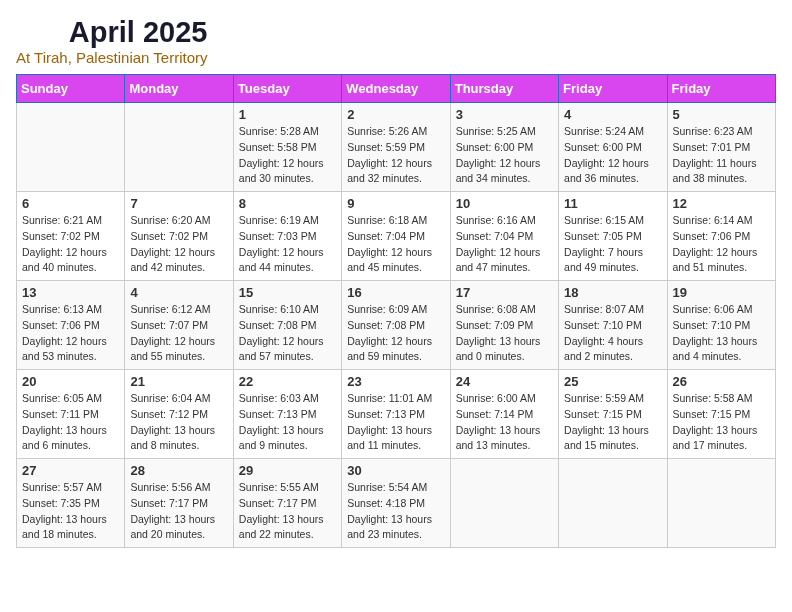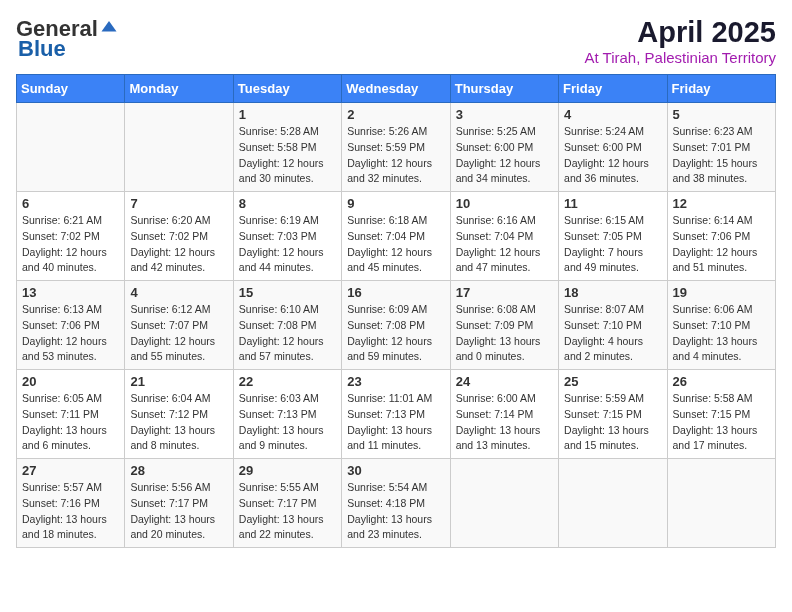--- a/index.html
+++ b/index.html
@@ -38,29 +38,29 @@
     .title-block {
       text-align: right;
     }
     .calendar-title {
       font-size: 29px;
       font-weight: bold;
       color: #1a1a2e;
     }
     .calendar-subtitle {
       font-size: 15px;
-      color: #a21caf;
+      color: #a16207;
     }
     table {
       width: 100%;
       border-collapse: collapse;
       table-layout: fixed;
     }
     thead tr {
-      background-color: #3b82f6;
+      background-color: #d946ef;
       color: #fff;
     }
     thead th {
       padding: 6px 4px;
       font-size: 13px;
       font-weight: bold;
       text-align: left;
       border: 1px solid #2a6abf;
     }
     tbody tr {
@@ -84,29 +84,20 @@
       margin-bottom: 2px;
     }
     .cell-info {
       line-height: 1.5;
     }
   </style>
 </head>
 <body>
 
 <div class="header">
-  <div class="logo">
-    <div class="logo-text">
-      <span class="logo-general">General</span>
-      <svg class="logo-icon" viewBox="0 0 24 24">
-        <polygon points="2,18 12,4 22,18" fill="#2a6abf"></polygon>
-      </svg>
-    </div>
-    <span class="logo-blue" style="font-size:22px;font-weight:bold;margin-top:-6px;margin-left:2px;">Blue</span>
-  </div>
   <div class="title-block">
     <div class="calendar-title">April 2025</div>
     <div class="calendar-subtitle">At Tirah, Palestinian Territory</div>
   </div>
 </div>
 
 <table>
   <thead>
     <tr>
       <th>Sunday</th>
@@ -152,21 +143,21 @@
           <span>Sunrise: 5:24 AM</span><br>
           <span>Sunset: 6:00 PM</span><br>
           <span>Daylight: 12 hours and 36 minutes.</span>
         </div>
         </td>
         <td>
           <span class="day-number">5</span>
         <div class="cell-info">
           <span>Sunrise: 6:23 AM</span><br>
           <span>Sunset: 7:01 PM</span><br>
-          <span>Daylight: 15 hours and 38 minutes.</span>
+          <span>Daylight: 11 hours and 38 minutes.</span>
         </div>
         </td>
       </tr>
       <tr>
         <td>
           <span class="day-number">6</span>
         <div class="cell-info">
           <span>Sunrise: 6:21 AM</span><br>
           <span>Sunset: 7:02 PM</span><br>
           <span>Daylight: 12 hours and 40 minutes.</span>
@@ -335,21 +326,21 @@
           <span>Sunset: 7:15 PM</span><br>
           <span>Daylight: 13 hours and 17 minutes.</span>
         </div>
         </td>
       </tr>
       <tr>
         <td>
           <span class="day-number">27</span>
         <div class="cell-info">
           <span>Sunrise: 5:57 AM</span><br>
-          <span>Sunset: 7:16 PM</span><br>
+          <span>Sunset: 7:35 PM</span><br>
           <span>Daylight: 13 hours and 18 minutes.</span>
         </div>
         </td>
         <td>
           <span class="day-number">28</span>
         <div class="cell-info">
           <span>Sunrise: 5:56 AM</span><br>
           <span>Sunset: 7:17 PM</span><br>
           <span>Daylight: 13 hours and 20 minutes.</span>
         </div>

